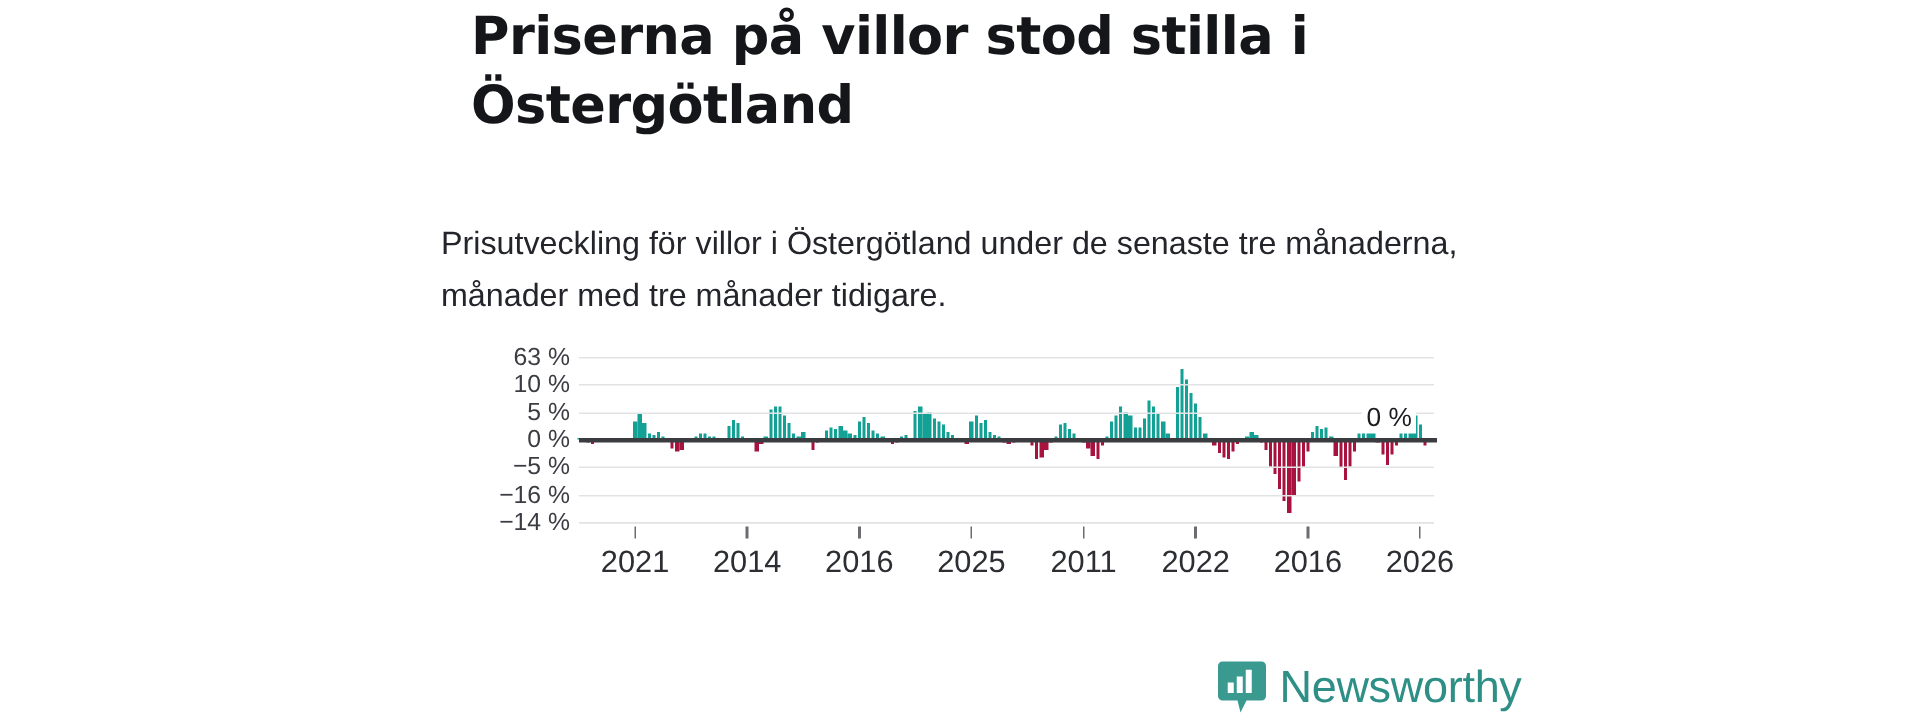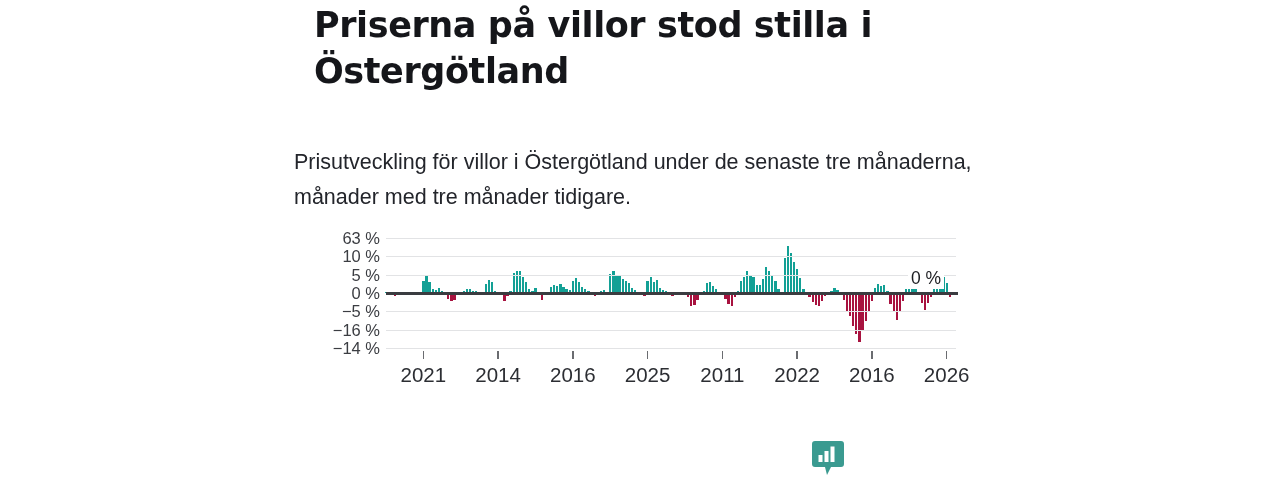--- a/index.html
+++ b/index.html
@@ -379,15 +379,16 @@
 
   <div class="logo">
     <span>
       <svg class="logo-mark" viewBox="0 0 32 38" xmlns="http://www.w3.org/2000/svg">
         <path d="M3 1 H29 A3 3 0 0 1 32 4 V24 A3 3 0 0 1 29 27 H19 L15 35 L13 27 H3 A3 3 0 0 1 0 24 V4 A3 3 0 0 1 3 1 Z" fill="#3a9a90"></path>
         <rect x="6.5" y="15" width="4" height="7" fill="#ffffff"></rect>
         <rect x="12.5" y="11" width="4" height="11" fill="#ffffff"></rect>
         <rect x="18.5" y="6.5" width="4" height="15.5" fill="#ffffff"></rect>
       </svg>
     </span>
+    <span class="logo-text">Newsworthy</span>
   </div>
 
 </div>
 
 </body></html>

